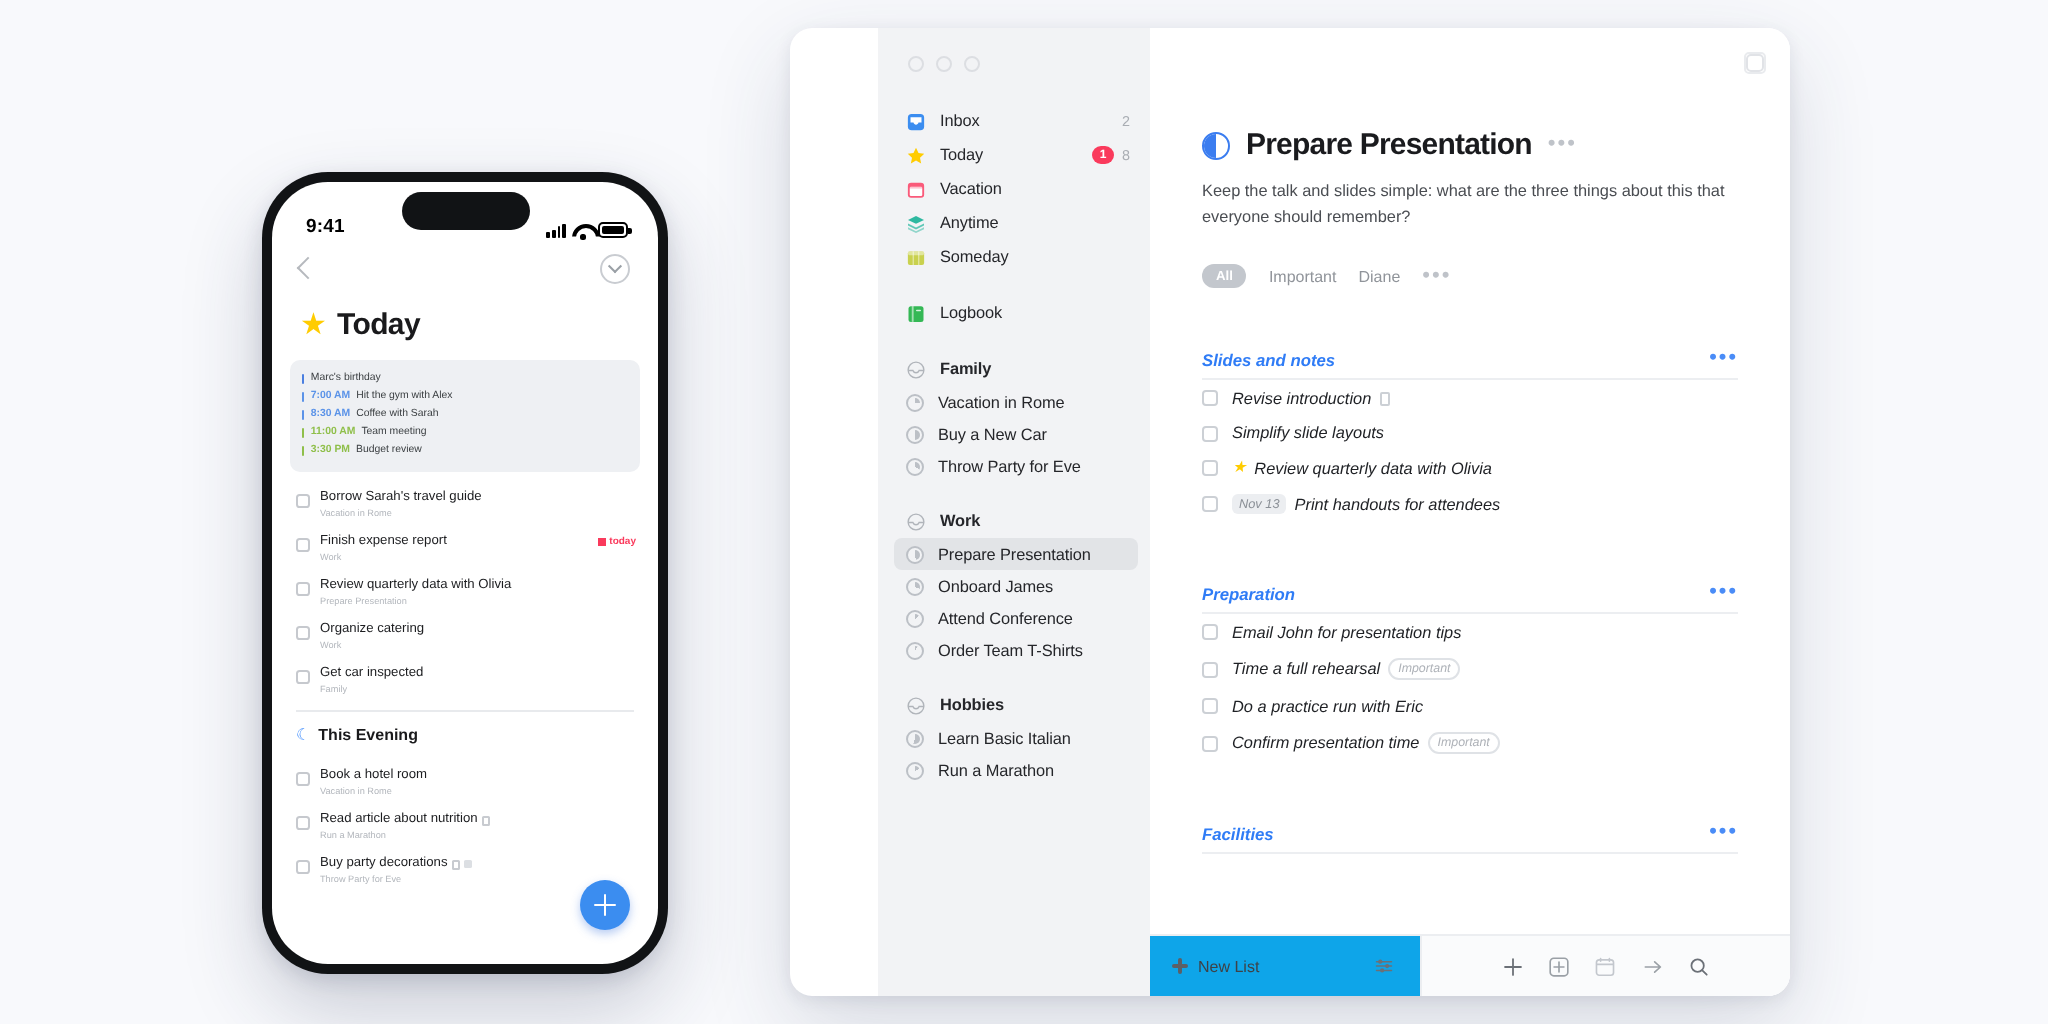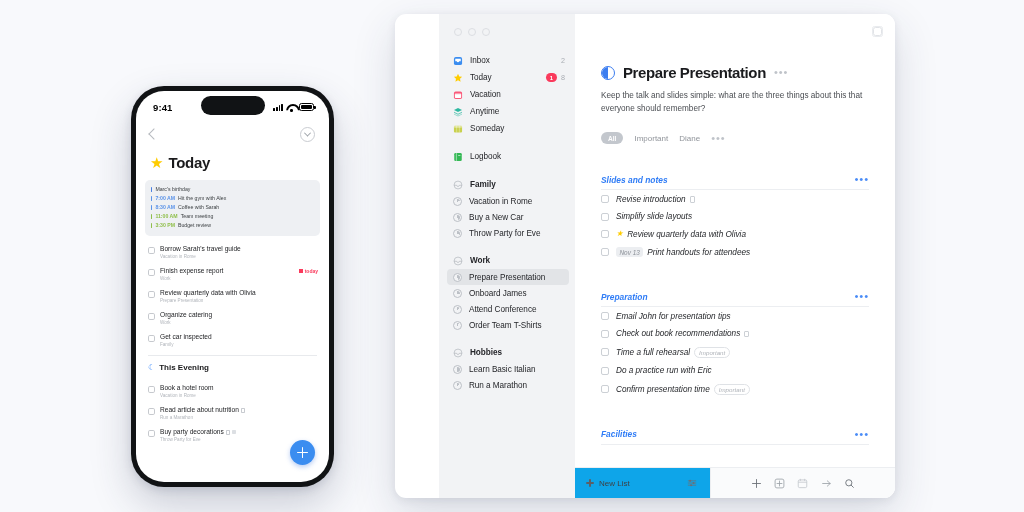--- a/index.html
+++ b/index.html
@@ -26,21 +26,21 @@
     border-radius:28px;
     overflow:hidden;
     position:relative;
   }
   #notch {
     position:absolute; left:50%; transform:translateX(-50%);
     top:5px; width:64px; height:19px;
     background:#111315; border-radius:11px;
   }
   #statusbar {
-    height:28px; display:flex; align-items:center;
+    height:28px; display:flex; align-items:flex-end;
     justify-content:space-between; padding:4px 15px 0 17px;
   }
   #phone-time { font-size:9.5px; font-weight:bold; color:#000; letter-spacing:.1px; }
   #status-right { display:flex; align-items:center; gap:3px; }
   .sig { display:flex; align-items:flex-end; gap:1px; height:8px; }
   .sig i { width:1.7px; background:#000; border-radius:.5px; display:block; }
   .sig i:nth-child(1){height:3px;} .sig i:nth-child(2){height:4.5px;}
   .sig i:nth-child(3){height:6px;} .sig i:nth-child(4){height:7.5px;}
   .wifi { width:10px; height:8px; position:relative; }
   .wifi::before{
@@ -471,24 +471,20 @@
             <div class="sec-head">
               <h3>Preparation</h3>
               <span class="dots blue">•••</span>
             </div>
             <div class="d-item">
               <span class="d-box"></span>
               <div class="d-text">Email John for presentation tips</div>
             </div>
             <div class="d-item">
               <span class="d-box"></span>
-              <div class="d-text">Check out book recommendations<span class="d-note"></span></div>
-            </div>
-            <div class="d-item">
-              <span class="d-box"></span>
               <div class="d-text">Time a full rehearsal<span class="d-imp">Important</span></div>
             </div>
             <div class="d-item">
               <span class="d-box"></span>
               <div class="d-text">Do a practice run with Eric</div>
             </div>
             <div class="d-item">
               <span class="d-box"></span>
               <div class="d-text">Confirm presentation time<span class="d-imp">Important</span></div>
             </div>

